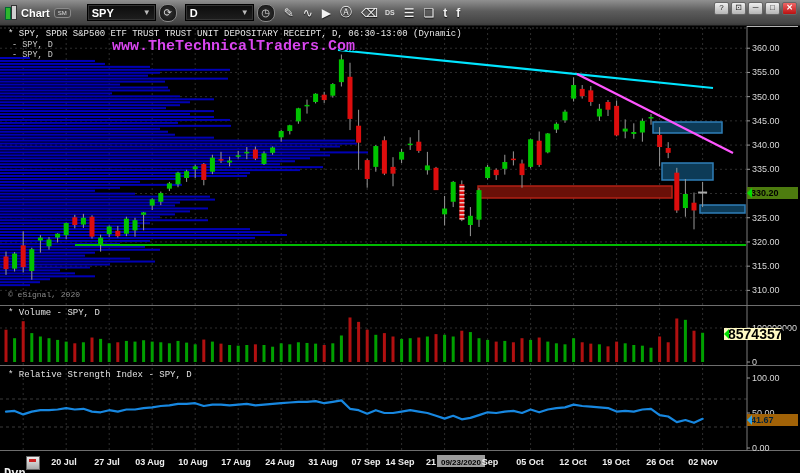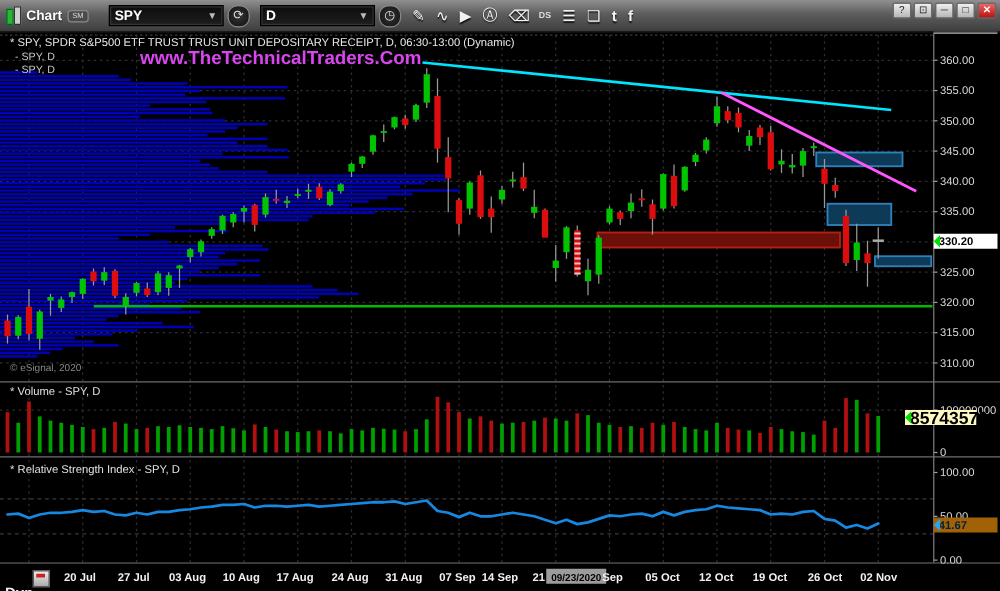--- a/index.html
+++ b/index.html
@@ -9,53 +9,53 @@
   
   .toolbar{position:absolute;left:0;top:0;width:800px;height:26px;z-index:5;
     background:linear-gradient(#909090,#5c5c5c 45%,#454545 90%,#3a3a3a);
     border-bottom:1px solid #1c1c1c;display:flex;align-items:center;box-sizing:border-box;}
   .chart-ic{width:11px;height:15px;margin-left:5px;position:relative;}
   .chart-ic .b1{position:absolute;left:0;top:2px;width:4px;height:11px;background:#2db52d;border:1px solid #063;}
   .chart-ic .b2{position:absolute;left:6px;top:0;width:4px;height:13px;background:#cfcfcf;border:1px solid #333;}
   .app-label{color:#fff;font-size:11px;font-weight:bold;margin-left:5px;text-shadow:0 1px 1px #222;}
   .mini-badge{margin-left:4px;font-size:6px;color:#ddd;background:#4a4a4a;border:1px solid #8a8a8a;
     border-radius:3px;padding:1px 3px;line-height:6px;}
-  .combo{display:flex;align-items:center;justify-content:space-between;width:92px;height:17px;
+  .combo{display:flex;align-items:center;justify-content:space-between;width:69px;height:17px;
     background:linear-gradient(#0c0c0c,#1e1e1e);border:1px solid #000;box-shadow:inset 0 0 0 1px #333;
     color:#fff;font-size:11px;font-weight:bold;padding:0 4px;box-sizing:border-box;}
   .combo .arr{color:#bbb;font-size:8px;}
   .round-btn{width:16px;height:16px;border-radius:8px;background:radial-gradient(#333,#111);
     border:1px solid #888;color:#ddd;font-size:10px;line-height:15px;text-align:center;margin-left:3px;}
   .tool-ic{color:#f2f2f2;font-size:12px;margin-left:9px;text-shadow:0 1px 1px #111;}
   .tool-sm{color:#ddd;font-size:7px;margin-left:7px;font-weight:bold;}
   .spacer{flex:1;}
   .winbtns{display:flex;margin-right:3px;margin-top:-8px;}
   .wbtn{width:13px;height:11px;margin-left:2px;background:linear-gradient(#efefef,#b5b5b5);
     border:1px solid #666;border-radius:2px;font-size:8px;line-height:10px;text-align:center;color:#222;}
   .wbtn.close{background:linear-gradient(#e66,#b11);color:#fff;font-weight:bold;}
   
-  .ov{position:absolute;z-index:3;white-space:nowrap;}
+  .ov{position:absolute;z-index:3;white-space:nowrap;font-family:Liberation Mono, monospace;}
   .ttl{left:8px;top:29px;color:#e8e8e8;font-size:9px;}
   .lg1{left:12px;top:40px;color:#c8c8c8;font-size:8.5px;}
   .lg2{left:12px;top:50px;color:#c8c8c8;font-size:8.5px;}
   .wm{left:112px;top:38px;color:#d946ef;font-size:15px;font-weight:bold;text-shadow:1px 1px 0 #000;}
   .cpy{left:8px;top:290px;color:#8a8a8a;font-size:8px;}
   .vlab{left:8px;top:308px;color:#e0e0e0;font-size:9px;}
   .rlab{left:8px;top:370px;color:#e0e0e0;font-size:9px;}
   .dyn{left:4px;top:467px;color:#eee;font-size:12px;font-weight:bold;z-index:6;}
   .dynic{left:26px;top:456px;width:12px;height:12px;background:linear-gradient(#eee,#aaa);
     border:1px solid #666;z-index:6;}
   .dynic::after{content:"";position:absolute;left:2px;top:2px;width:7px;height:3px;background:#c22;}
   .badge{position:absolute;z-index:4;font-size:9px;font-weight:bold;color:#000;
     padding:1px 3px 1px 4px;line-height:10px;}
   .badge::before{content:"";position:absolute;left:-5px;top:50%;margin-top:-5px;
     border:5px solid transparent;}
   .bg-top{right:2px;top:15px;background:#b5b5b5;width:44px;}
   .bg-top::before{border-right-color:#b5b5b5;}
-  .bg-price{right:2px;top:187px;background:#ffffff;width:44px;}
+  .bg-price{right:2px;top:187px;background:#4d7c0f;width:44px;}
   .bg-price::before{border-right-color:#00e000;}
   .bg-vol{right:19px;top:328px;background:#fef9c3;width:50px;font-size:14px;}
   .bg-vol::before{border-right-color:#00dd00;}
   .bg-rsi{right:2px;top:414px;background:#a16207;width:44px;color:#00223c;}
   .bg-rsi::before{border-right-color:#2fa3e8;}
 </style>
 </head>
 <body>
 
 <div class="stage">

